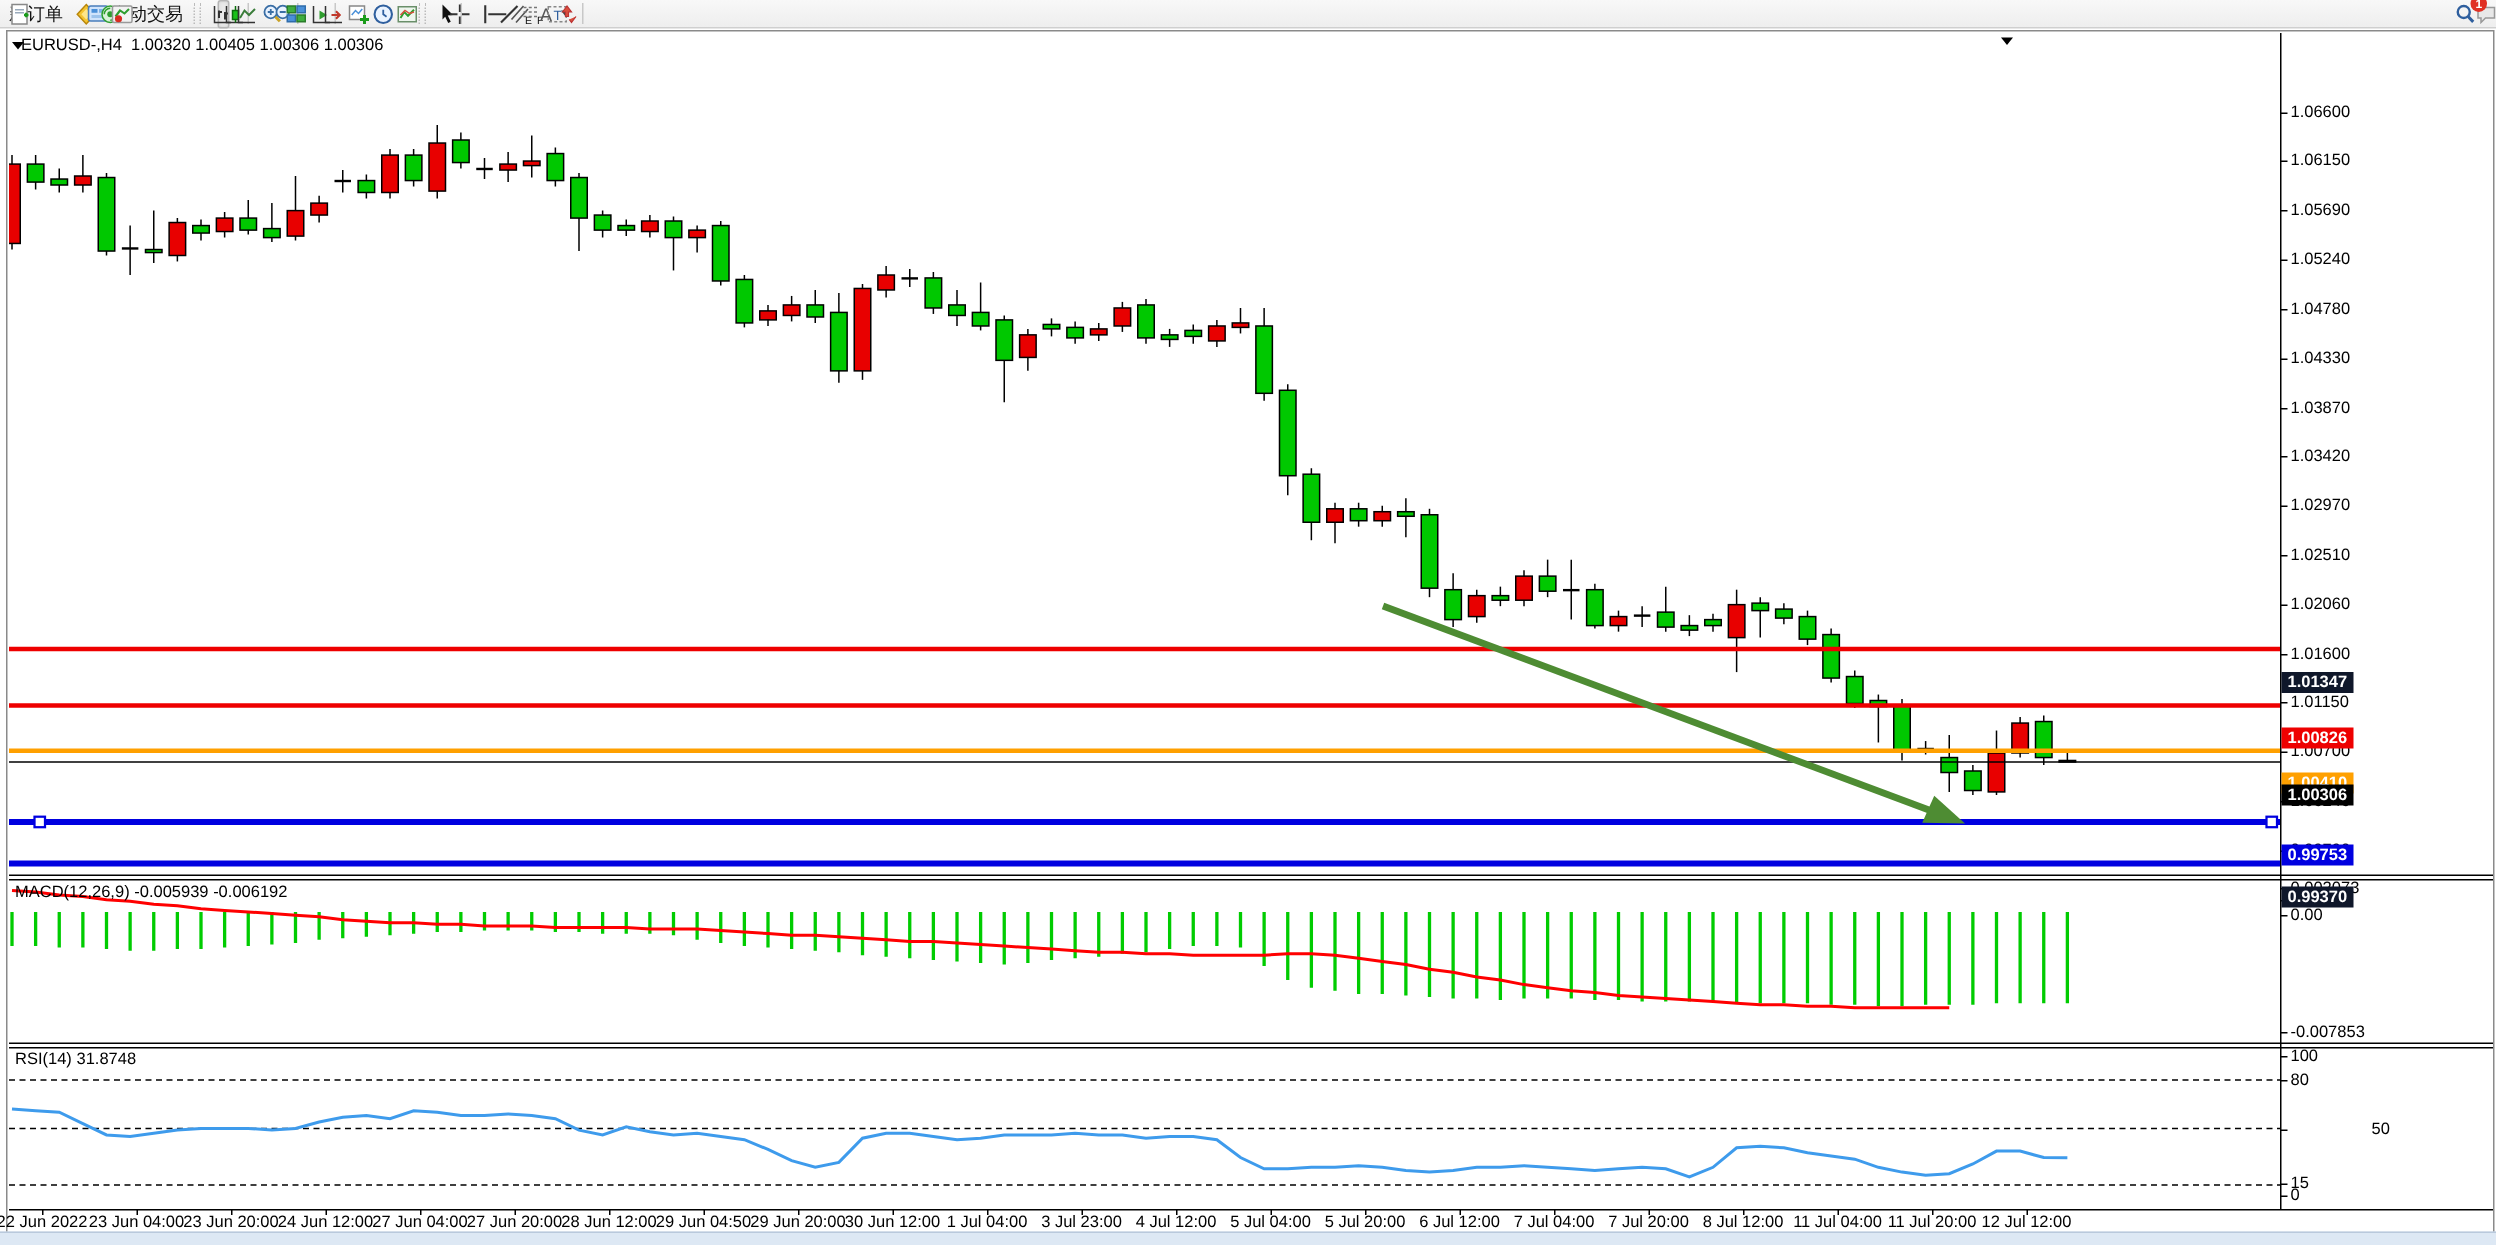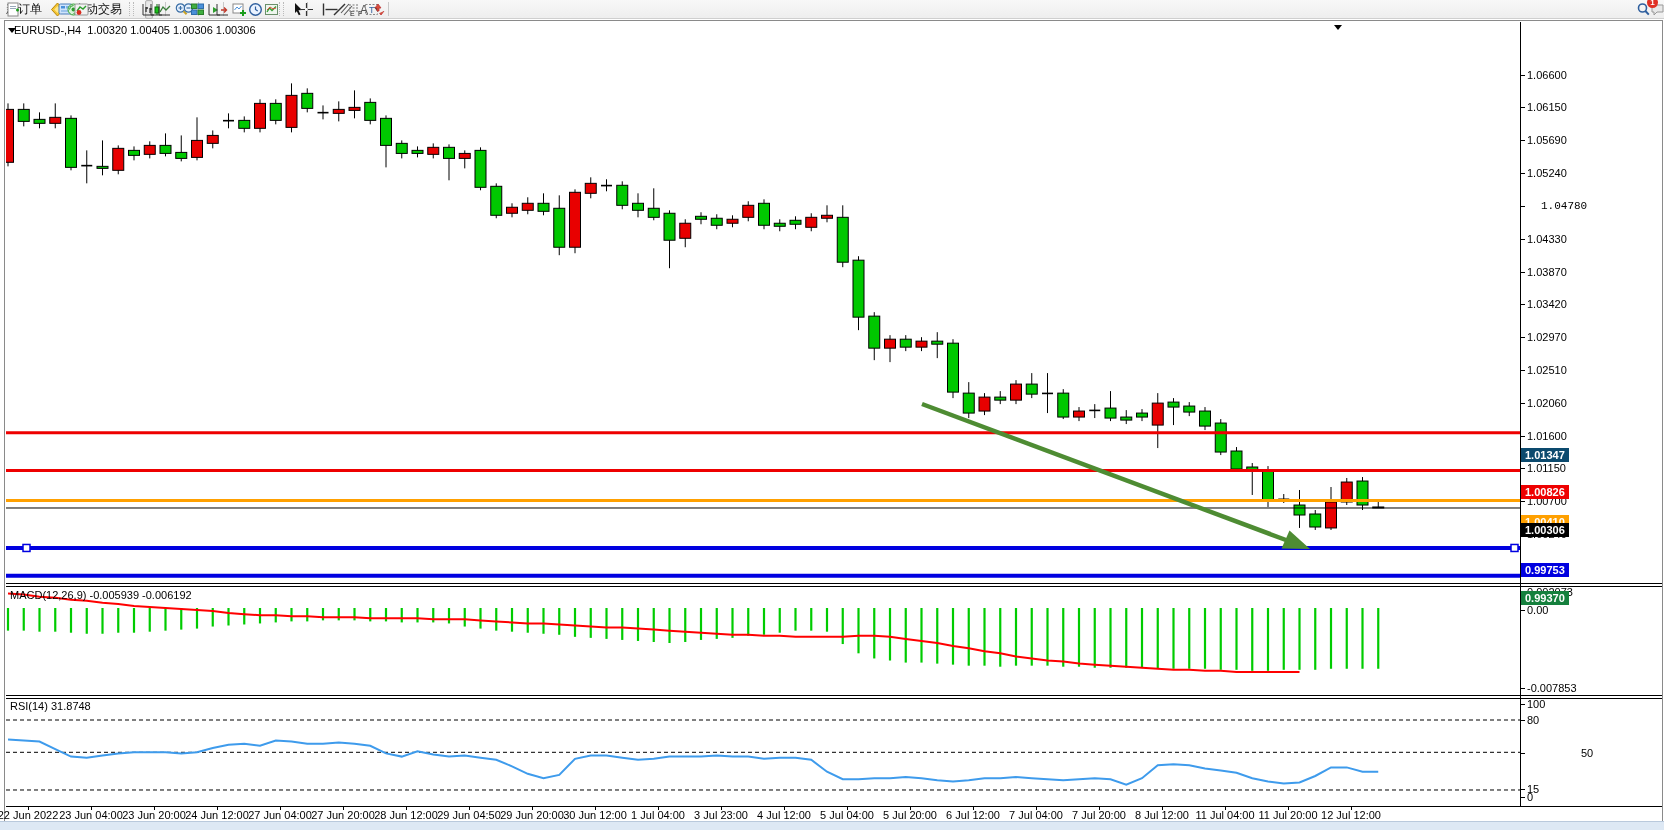--- a/index.html
+++ b/index.html
@@ -739,21 +739,21 @@
 <div id="price-axis" class="abs" style="left:1520px;top:22px;width:140px;height:784px;">
     <div class="abs tickdash" style="top: 52.5px; left: 0px; position: absolute;"></div>
     <div class="abs axis-label" style="left: 7px; top: 46.5px;">1.06600</div>
     <div class="abs tickdash" style="top: 85.0305px; left: 0px; position: absolute;"></div>
     <div class="abs axis-label" style="left: 7px; top: 79.0305px;">1.06150</div>
     <div class="abs tickdash" style="top: 118.284px; left: 0px; position: absolute;"></div>
     <div class="abs axis-label" style="left: 7px; top: 112.284px;">1.05690</div>
     <div class="abs tickdash" style="top: 150.814px; left: 0px; position: absolute;"></div>
     <div class="abs axis-label" style="left: 7px; top: 144.814px;">1.05240</div>
     <div class="abs tickdash" style="top: 184.068px; left: 0px; position: absolute;"></div>
-    <div class="abs axis-label" style="left: 21px; top: 178.068px; font-family: Liberation Mono, monospace;">1.04780</div>
+    <div class="abs axis-label" style="left: 7px; top: 178.068px;">1.04780</div>
     <div class="abs tickdash" style="top: 216.598px; left: 0px; position: absolute;"></div>
     <div class="abs axis-label" style="left: 7px; top: 210.598px;">1.04330</div>
     <div class="abs tickdash" style="top: 249.852px; left: 0px; position: absolute;"></div>
     <div class="abs axis-label" style="left: 7px; top: 243.852px;">1.03870</div>
     <div class="abs tickdash" style="top: 282.382px; left: 0px; position: absolute;"></div>
     <div class="abs axis-label" style="left: 7px; top: 276.382px;">1.03420</div>
     <div class="abs tickdash" style="top: 314.913px; left: 0px; position: absolute;"></div>
     <div class="abs axis-label" style="left: 7px; top: 308.913px;">1.02970</div>
     <div class="abs tickdash" style="top: 348.166px; left: 0px; position: absolute;"></div>
     <div class="abs axis-label" style="left: 7px; top: 342.166px;">1.02510</div>
@@ -764,25 +764,25 @@
     <div class="abs tickdash" style="top: 446.48px; left: 0px; position: absolute;"></div>
     <div class="abs axis-label" style="left: 7px; top: 440.48px;">1.01150</div>
     <div class="abs tickdash" style="top: 479.011px; left: 0px; position: absolute;"></div>
     <div class="abs axis-label" style="left: 7px; top: 473.011px;">1.00700</div>
     <div class="abs tickdash" style="top: 512.264px; left: 0px; position: absolute;"></div>
     <div class="abs axis-label" style="left: 7px; top: 506.264px;">1.00240</div>
     <div class="abs tickdash" style="top: 544.795px; left: 0px; position: absolute;"></div>
     <div class="abs axis-label" style="left: 7px; top: 538.795px;">0.99790</div>
     <div class="abs tickdash" style="top: 578.048px; left: 0px; position: absolute;"></div>
     <div class="abs axis-label" style="left: 7px; top: 572.048px;">0.99330</div>
-    <div class="abs hline-label" style="top: 425.739px; left: 1px; background: #0c4a6e;">1.01347</div>
+    <div class="abs hline-label" style="top: 425.739px; left: 1px; background: #0f172a;">1.01347</div>
     <div class="abs hline-label" style="top: 463.402px; left: 1px; background: rgb(238, 0, 0);">1.00826</div>
     <div class="abs hline-label" style="top: 493.475px; left: 1px; background: rgb(255, 160, 0);">1.00410</div>
     <div class="abs hline-label" style="top: 540.97px; left: 1px; background: rgb(0, 0, 224);">0.99753</div>
-    <div class="abs hline-label" style="top: 568.657px; left: 1px; background: #15803d;">0.99370</div>
+    <div class="abs hline-label" style="top: 568.657px; left: 1px; background: #0f172a;">0.99370</div>
     <div class="abs hline-label" style="top: 500.993px; left: 1px; background: rgb(0, 0, 0);">1.00306</div>
   </div>
 <div id="time-axis" class="abs" style="left:0px;top:806px;width:1520px;height:15px;">
     <div class="abs timedash" style="left: 28px; top: 0px;"></div>
     <div class="abs axis-label" style="left: 28px; top: 3px; transform: translateX(-50%);">22 Jun 2022</div>
     <div class="abs timedash" style="left: 91px; top: 0px;"></div>
     <div class="abs axis-label" style="left: 91px; top: 3px; transform: translateX(-50%);">23 Jun 04:00</div>
     <div class="abs timedash" style="left: 154px; top: 0px;"></div>
     <div class="abs axis-label" style="left: 154px; top: 3px; transform: translateX(-50%);">23 Jun 20:00</div>
     <div class="abs timedash" style="left: 217px; top: 0px;"></div>

